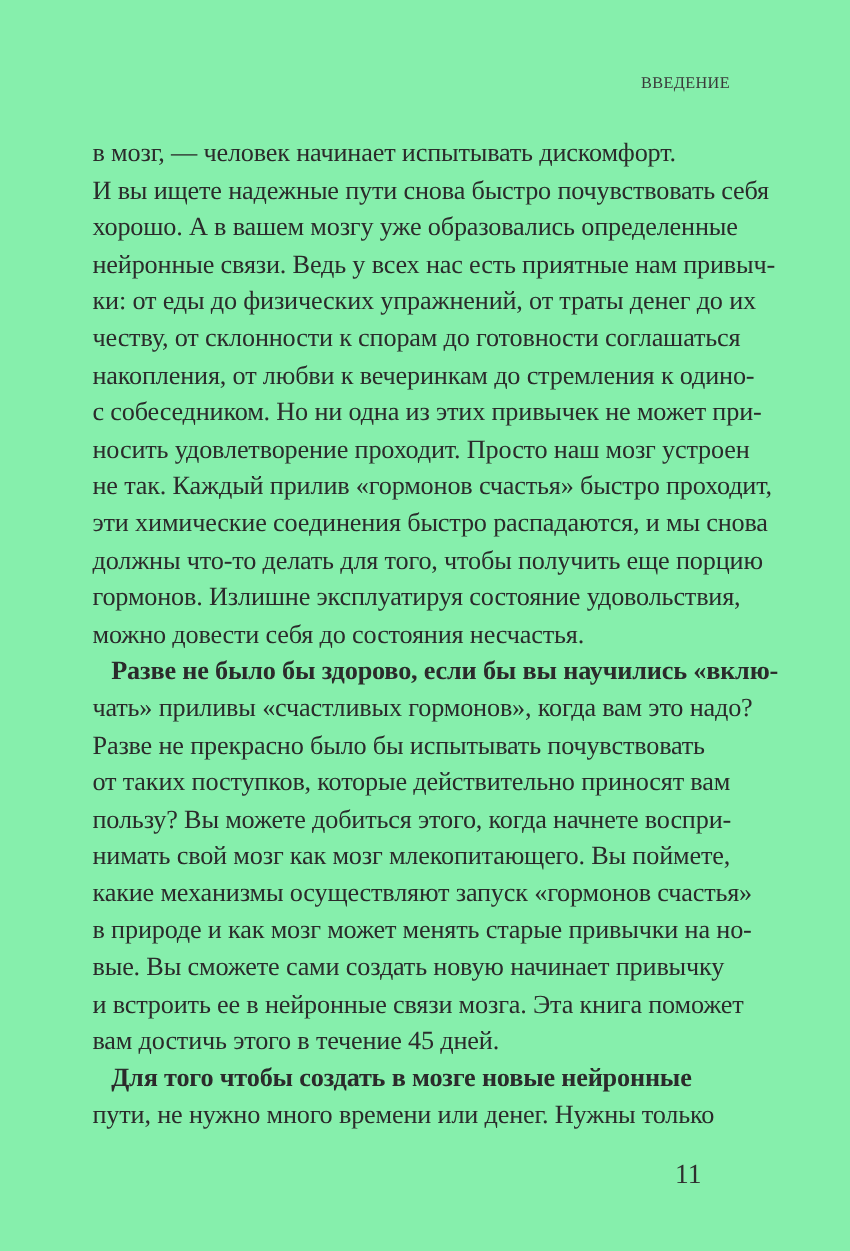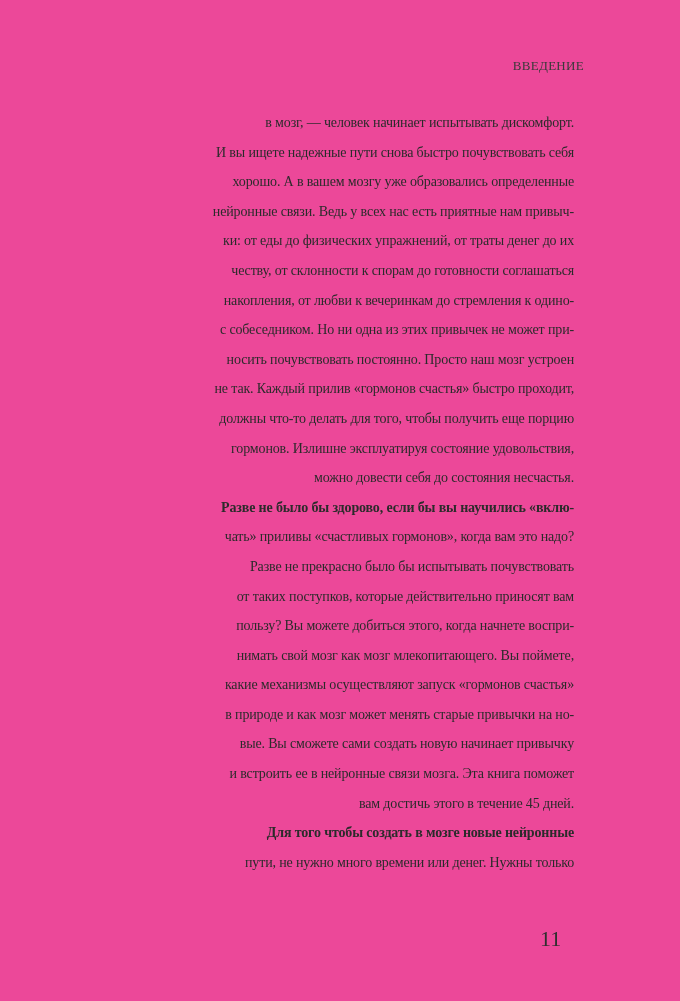--- a/index.html
+++ b/index.html
@@ -13,41 +13,40 @@
     position: relative;
     overflow: hidden;
     font-family: "Liberation Serif", "DejaVu Serif", serif;
     color: #2a2a2a;
   }
   .page {
     position: absolute;
     left: 0; top: 0;
     width: 680px;
     height: 1001px;
-    background: #ec4899;
+    background: #86efac;
   }
   .running-head {
     position: absolute;
     top: 58px;
     left: 470px;
     width: 114px;
     text-align: right;
     font-size: 13px;
     letter-spacing: 0.3px;
     color: #3a3a3a;
   }
   .body-text {
     position: absolute;
     left: 74px;
     top: 108px;
     width: 500px;
-    font-size: 14px;
+    font-size: 21px;
     line-height: 29.6px;
     color: #2b2b2b;
-    text-align: right;
   }
   .line {
     display: block;
     white-space: nowrap;
     height: 29.6px;
     letter-spacing: -0.15px;
   }
   .line.indent {
     padding-left: 15px;
     font-weight: bold;
@@ -69,22 +68,23 @@
 
   <div class="body-text">
     <span class="line">в мозг, — человек начинает испытывать дискомфорт.</span>
     <span class="line">И вы ищете надежные пути снова быстро почувствовать себя</span>
     <span class="line">хорошо. А в вашем мозгу уже образовались определенные</span>
     <span class="line">нейронные связи. Ведь у всех нас есть приятные нам привыч-</span>
     <span class="line">ки: от еды до физических упражнений, от траты денег до их</span>
     <span class="line">честву, от склонности к спорам до готовности соглашаться</span>
     <span class="line">накопления, от любви к вечеринкам до стремления к одино-</span>
     <span class="line">с собеседником. Но ни одна из этих привычек не может при-</span>
-    <span class="line">носить почувствовать постоянно. Просто наш мозг устроен</span>
+    <span class="line">носить удовлетворение проходит. Просто наш мозг устроен</span>
     <span class="line">не так. Каждый прилив «гормонов счастья» быстро проходит,</span>
+    <span class="line">эти химические соединения быстро распадаются, и мы снова</span>
     <span class="line">должны что-то делать для того, чтобы получить еще порцию</span>
     <span class="line">гормонов. Излишне эксплуатируя состояние удовольствия,</span>
     <span class="line">можно довести себя до состояния несчастья.</span>
     <span class="line indent">Разве не было бы здорово, если бы вы научились «вклю-</span>
     <span class="line">чать» приливы «счастливых гормонов», когда вам это надо?</span>
     <span class="line">Разве не прекрасно было бы испытывать почувствовать</span>
     <span class="line">от таких поступков, которые действительно приносят вам</span>
     <span class="line">пользу? Вы можете добиться этого, когда начнете воспри-</span>
     <span class="line">нимать свой мозг как мозг млекопитающего. Вы поймете,</span>
     <span class="line">какие механизмы осуществляют запуск «гормонов счастья»</span>

